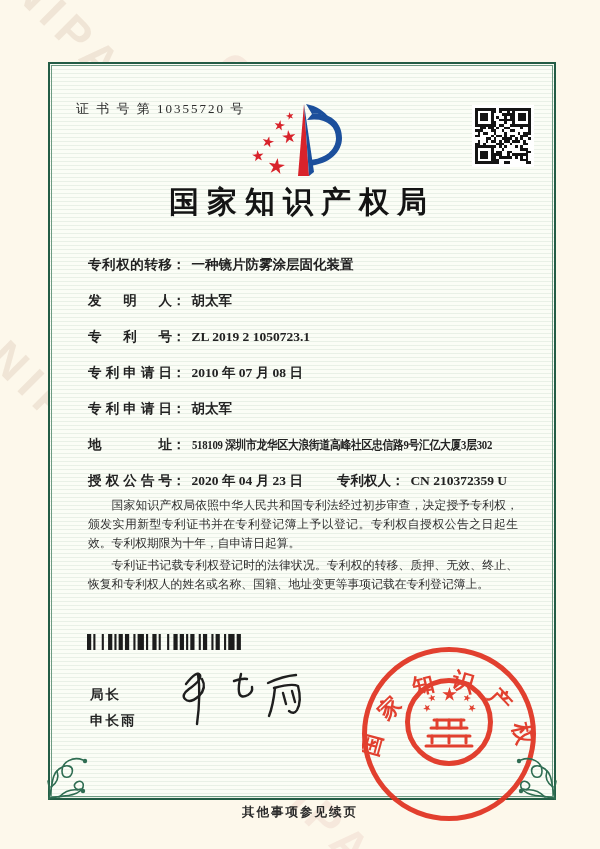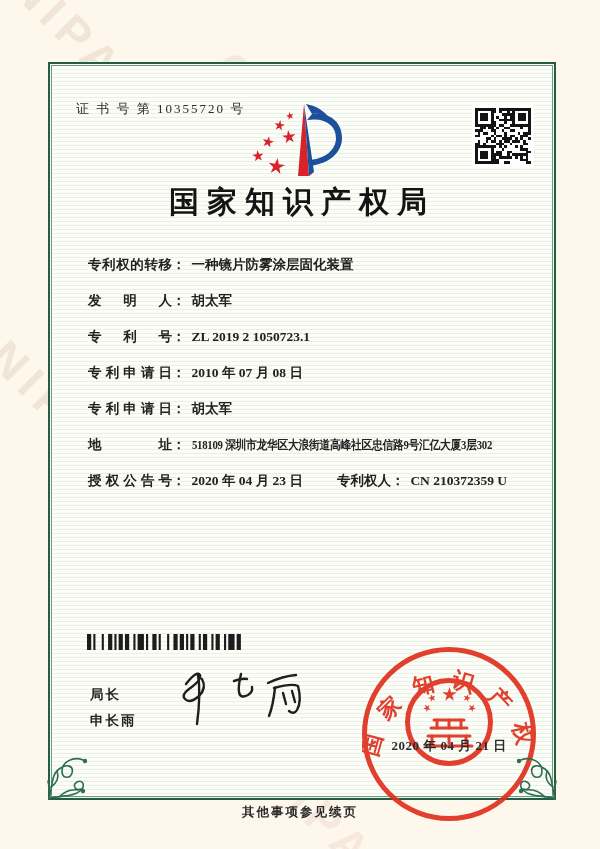--- a/index.html
+++ b/index.html
@@ -374,20 +374,24 @@
       <span class="flabel">专利申请日</span><span class="fcolon">：</span><span class="fvalue">胡太军</span>
     </div>
     <div class="frow addr" style="top:180px;">
       <span class="flabel">地址</span><span class="fcolon">：</span><span class="fvalue">518109 深圳市龙华区大浪街道高峰社区忠信路9号汇亿大厦3层302</span>
     </div>
     <div class="frow" style="top:216px;">
       <span class="flabel">授权公告号</span><span class="fcolon">：</span><span class="fvalue">2020 年 04 月 23 日</span><span class="pair2">专利权人</span><span class="fcolon">：</span><span class="fvalue">CN 210372359 U</span>
     </div>
   </div>
 
+  <div class="paras">
+    <p>国家知识产权局依照中华人民共和国专利法经过初步审查，决定授予专利权，颁发实用新型专利证书并在专利登记簿上予以登记。专利权自授权公告之日起生效。专利权期限为十年，自申请日起算。</p>
+    <p>专利证书记载专利权登记时的法律状况。专利权的转移、质押、无效、终止、恢复和专利权人的姓名或名称、国籍、地址变更等事项记载在专利登记簿上。</p>
+  </div>
 
   <svg class="barcode" preserveAspectRatio="none" viewBox="0 0 74 16">
       <rect x="0" y="0" width="2" height="16" fill="#1c1c1c"></rect>
       <rect x="3" y="0" width="1" height="16" fill="#1c1c1c"></rect>
       <rect x="7" y="0" width="1" height="16" fill="#1c1c1c"></rect>
       <rect x="10" y="0" width="2" height="16" fill="#1c1c1c"></rect>
       <rect x="13" y="0" width="1" height="16" fill="#1c1c1c"></rect>
       <rect x="15" y="0" width="2" height="16" fill="#1c1c1c"></rect>
       <rect x="18" y="0" width="2" height="16" fill="#1c1c1c"></rect>
       <rect x="22" y="0" width="1" height="16" fill="#1c1c1c"></rect>
@@ -447,21 +451,20 @@
         <g stroke="#e0301f" stroke-width="3" fill="none" stroke-linecap="round">
           <path d="M33,46 h30"></path>
           <path d="M30,54 h36"></path>
           <path d="M27,62 h42"></path>
           <path d="M36,46 v8 M48,46 v8 M60,46 v8"></path>
           <path d="M31,62 v7 M48,62 v7 M65,62 v7"></path>
           <path d="M25,72 h46"></path>
         </g>
       </svg>
     </div>
-    <div class="seal-date">2020 年 04 月 21 日</div>
   </div>
 
 
   <svg class="ornament orn-left" viewBox="0 0 66 66">
     <g fill="none" stroke="#2f6d52" stroke-width="1.6" stroke-linecap="round">
       <path d="M4,62 C8,48 6,38 14,32 C22,26 29,29 27,36 C25,42 17,42 17,34 C17,25 28,19 38,23"></path>
       <path d="M5,61 C18,58 28,60 35,54 C41,49 38,42 32,45 C27,48 30,54 36,52"></path>
       <path d="M6,50 C12,46 14,40 12,34"></path>
       <path d="M14,60 C20,54 26,52 33,53"></path>
       <circle cx="40" cy="24" r="2.2" fill="#2f6d52" stroke="none"></circle>

